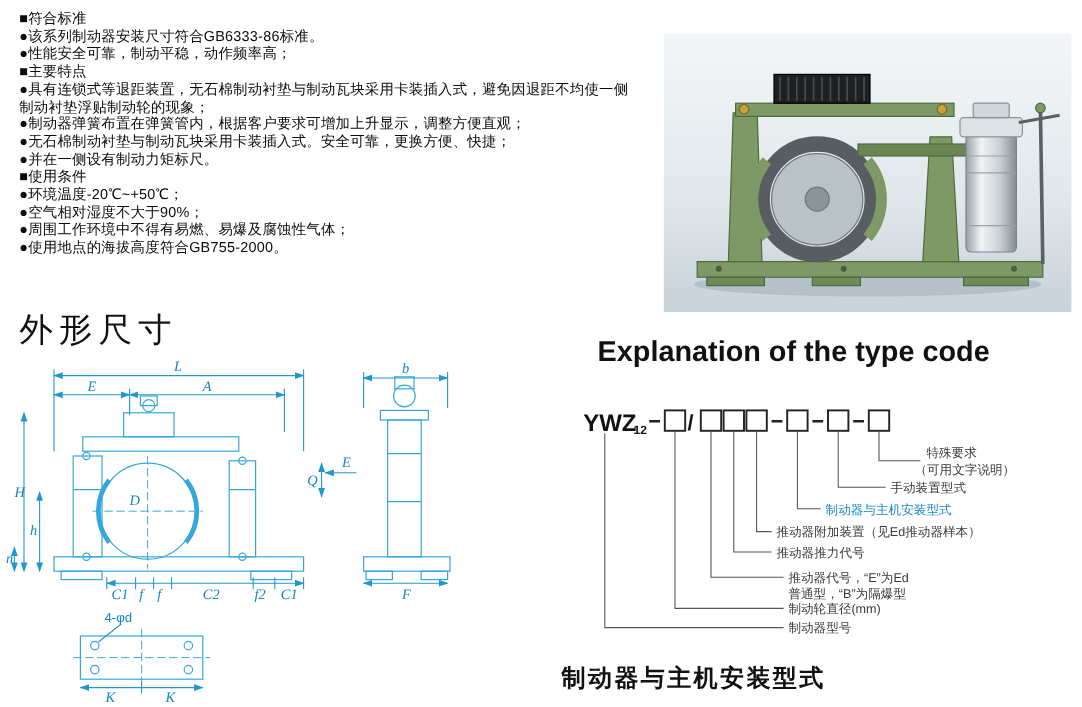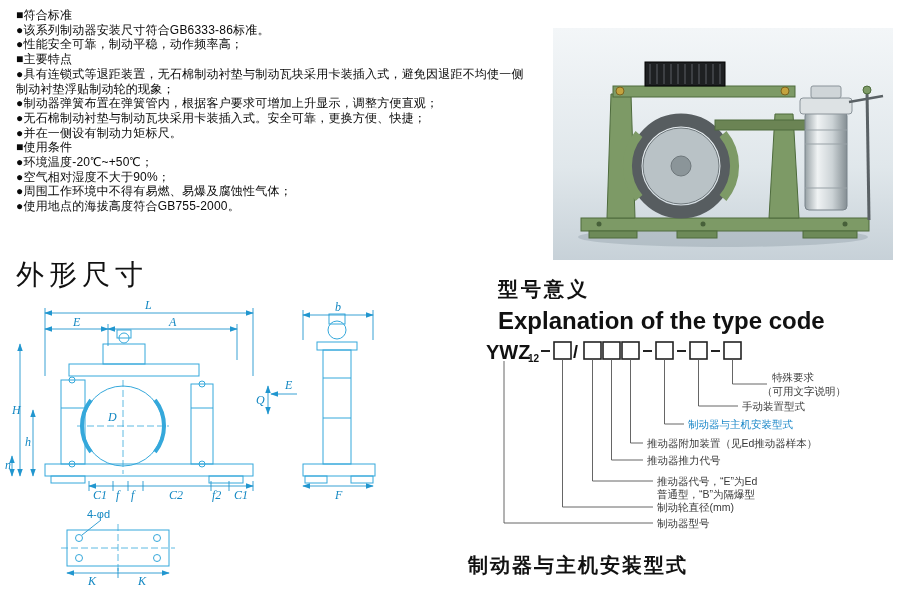--- a/index.html
+++ b/index.html
@@ -241,21 +241,20 @@
       <text class="dimtxt" x="330" y="23">b</text>
       <text class="dimtxt" x="330" y="211">F</text>
       <text x="82" y="230" font-size="11" fill="#1287c2">4-φd</text>
       <text class="dimtxt" x="83" y="297">K</text>
       <text class="dimtxt" x="133" y="297">K</text>
     </g>
   </svg>
 </div>
 
 <div class="abs type-header">
-  <div class="cnB">型号意义</div>
   <div class="enB">Explanation of the type code</div>
 </div>
 
 <div class="abs typecode">
   <svg width="407" height="225" viewBox="0 0 407 225">
     <text x="6" y="26" font-size="20" font-weight="bold" fill="#111">YWZ</text>
     <text x="48" y="29" font-size="10" font-weight="bold" fill="#111">12</text>
     <text x="93" y="25" font-size="18" font-weight="bold" fill="#111">/</text>
 
     <g stroke="#222" stroke-width="2">

